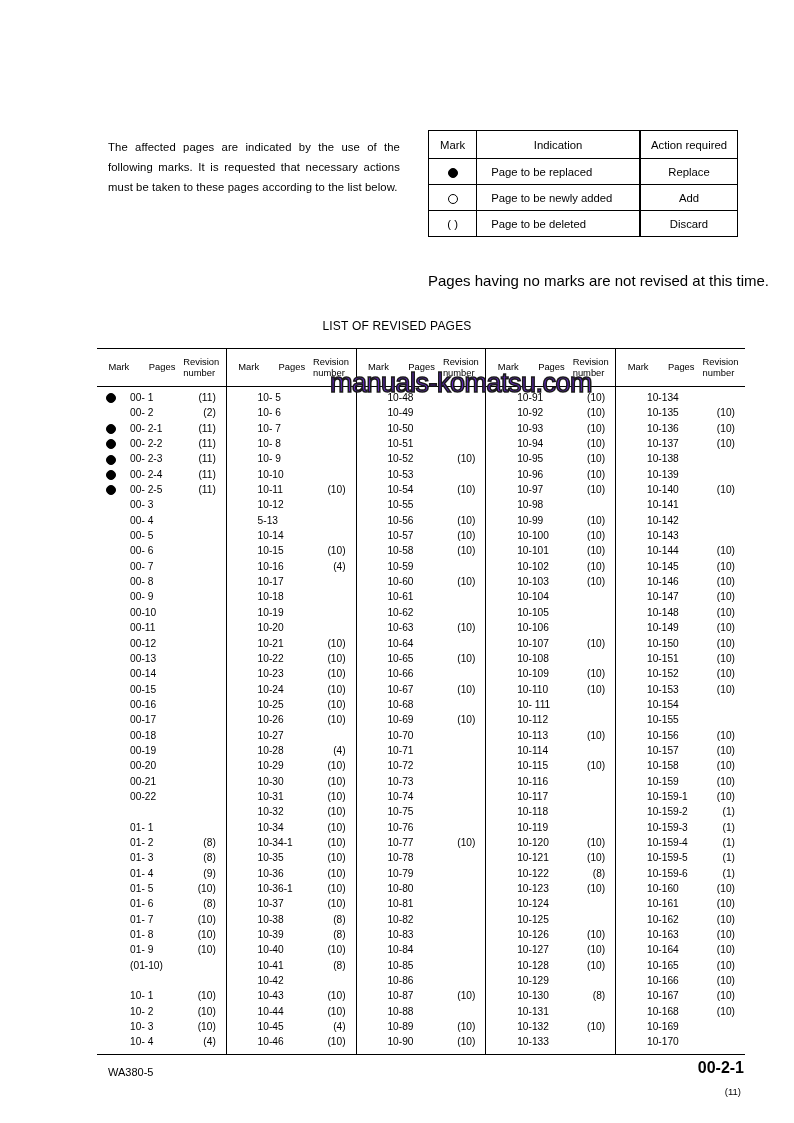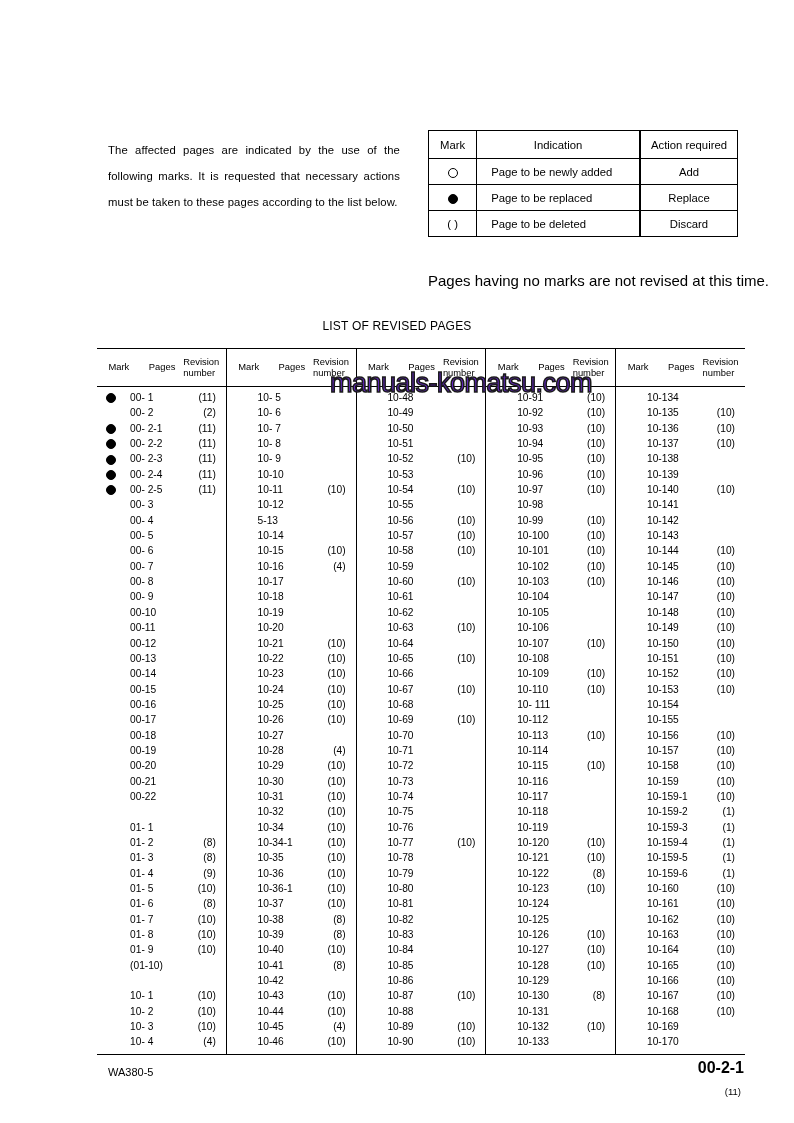--- a/index.html
+++ b/index.html
@@ -10,21 +10,21 @@
     font-family:"Liberation Sans", sans-serif;
     color:#000;
     position:relative;
     overflow:hidden;
   }
   .page{position:absolute;inset:0;}
 
   
   #intro-text{
     position:absolute;left:108px;top:126px;width:292px;
-    font-size:11.3px;line-height:26px;
+    font-size:11.3px;line-height:20px;
     text-align:justify;
     letter-spacing:.1px;
   }
 
   
   #legend-table{
     position:absolute;left:428px;top:130px;width:310px;
     border-collapse:collapse;
     font-size:11.3px;
   }
@@ -134,28 +134,28 @@
   <p id="intro-text">The affected pages are indicated by the use of the following marks. It is requested that necessary actions must be taken to these pages according to the list below.</p>
 
   <table id="legend-table">
     <tbody>
       <tr class="head">
         <td class="c-mark">Mark</td>
         <td class="c-ind" style="text-align:center;padding-left:2px;">Indication</td>
         <td class="c-act">Action required</td>
       </tr>
       <tr>
+        <td class="c-mark"><span class="glyph-filled"></span></td>
+        <td class="c-ind">Page to be replaced</td>
+        <td class="c-act">Replace</td>
+      </tr>
+      <tr>
         <td class="c-mark"><span class="glyph-open"></span></td>
         <td class="c-ind">Page to be newly added</td>
         <td class="c-act">Add</td>
-      </tr>
-      <tr>
-        <td class="c-mark"><span class="glyph-filled"></span></td>
-        <td class="c-ind">Page to be replaced</td>
-        <td class="c-act">Replace</td>
       </tr>
       <tr>
         <td class="c-mark">(   )</td>
         <td class="c-ind">Page to be deleted</td>
         <td class="c-act">Discard</td>
       </tr>
     </tbody>
   </table>
 
   <div id="legend-note">Pages having no marks are not revised at this time.</div>

